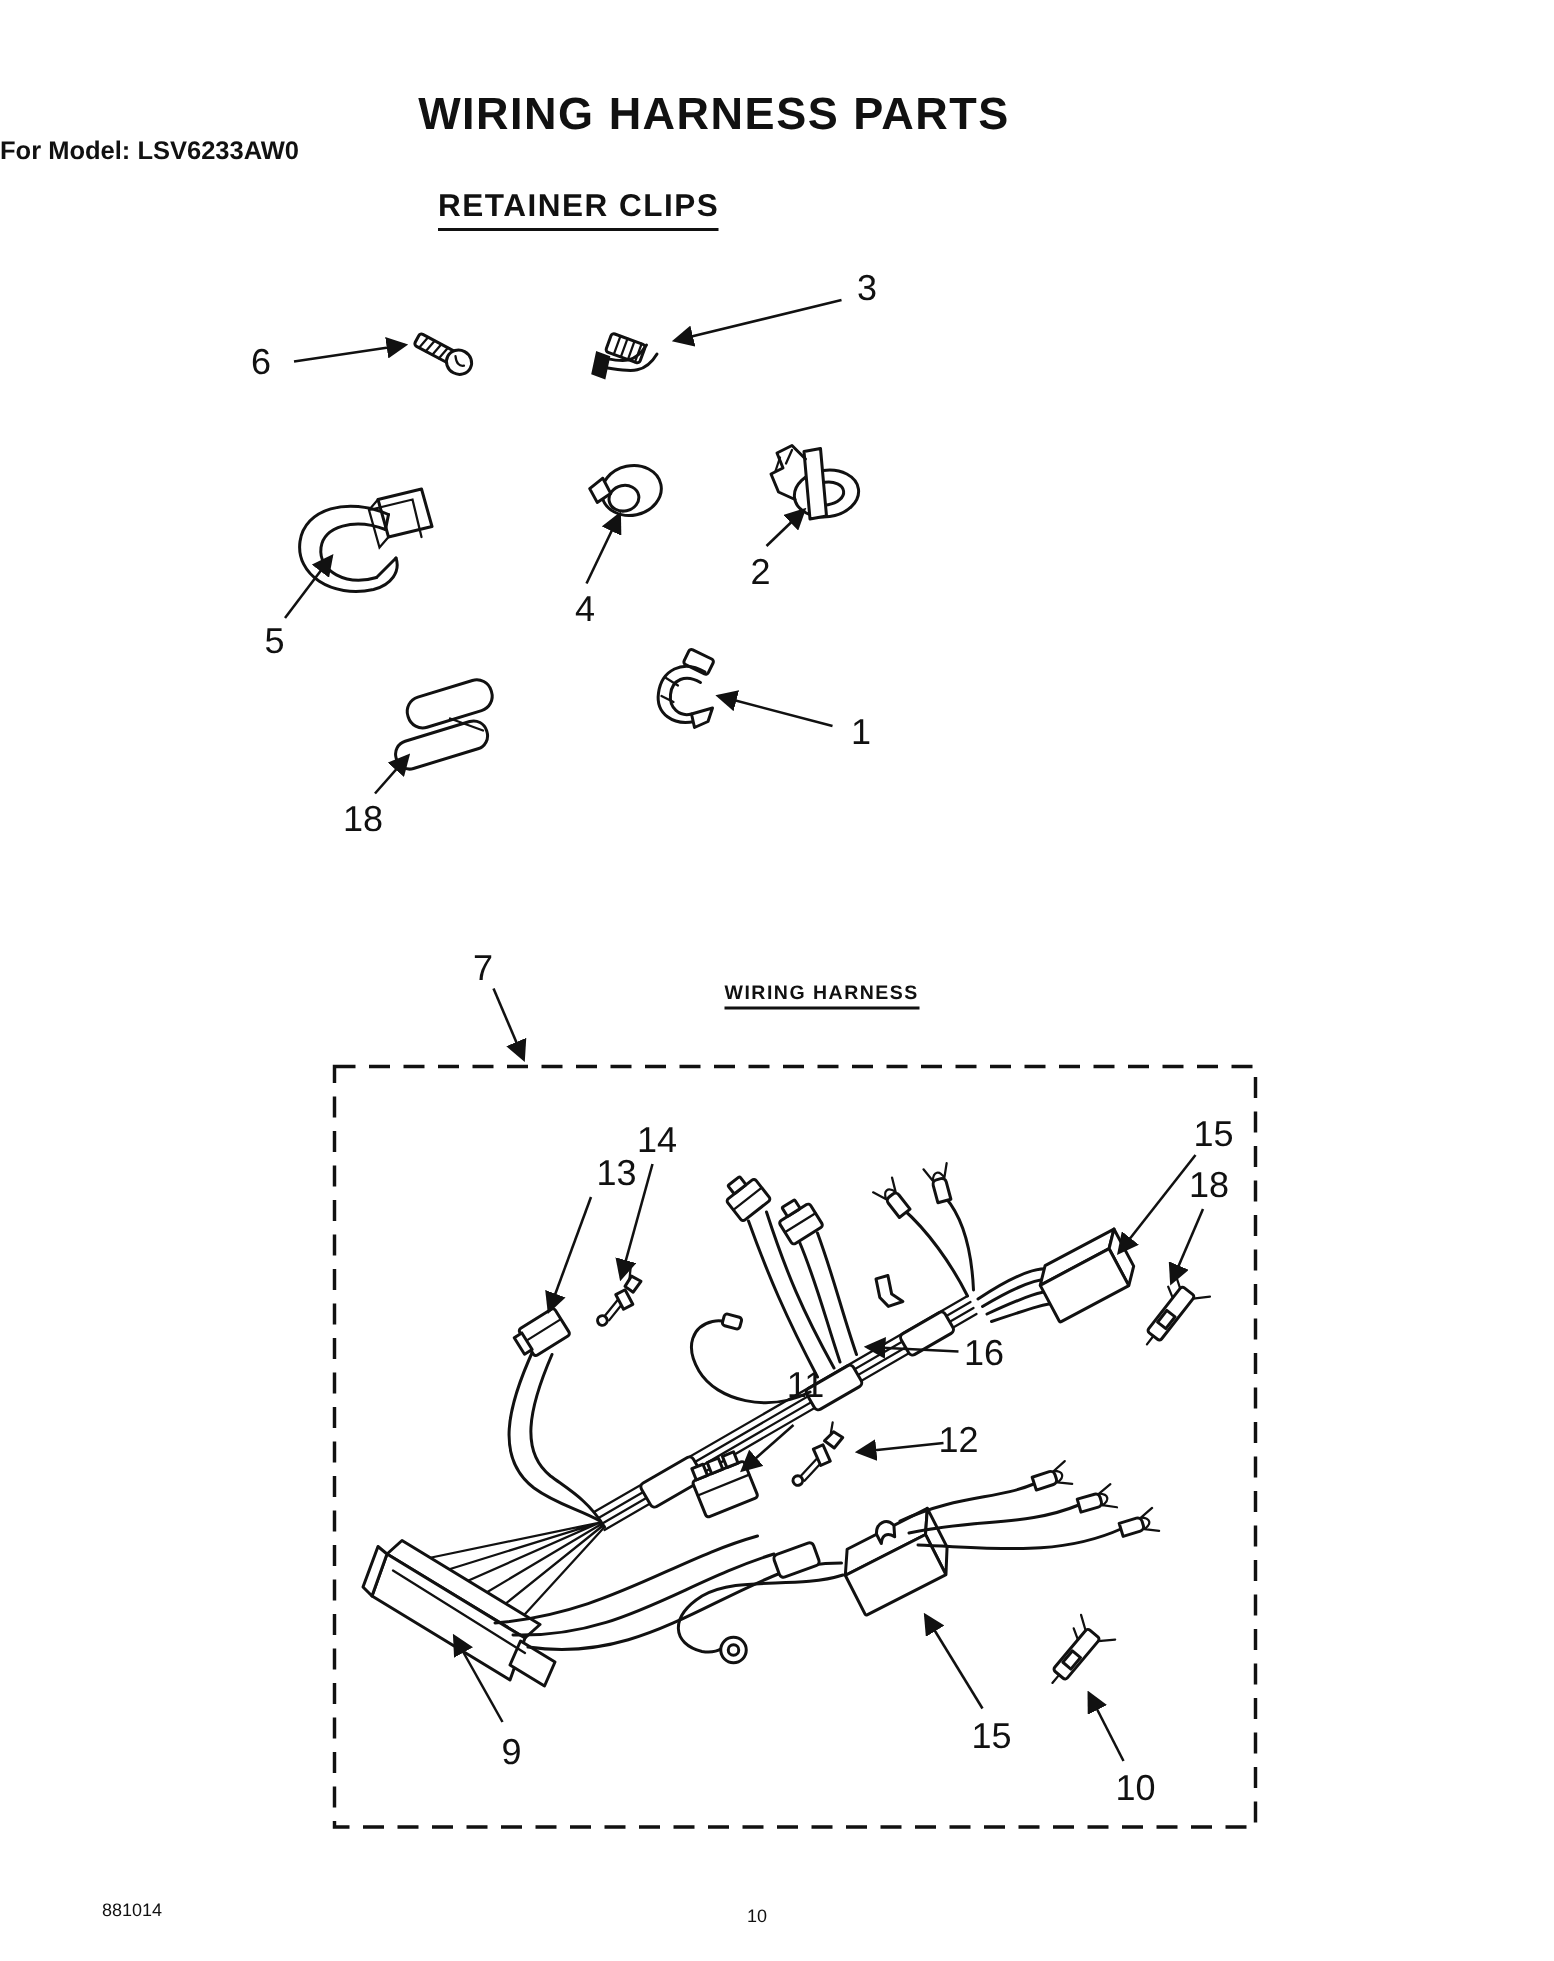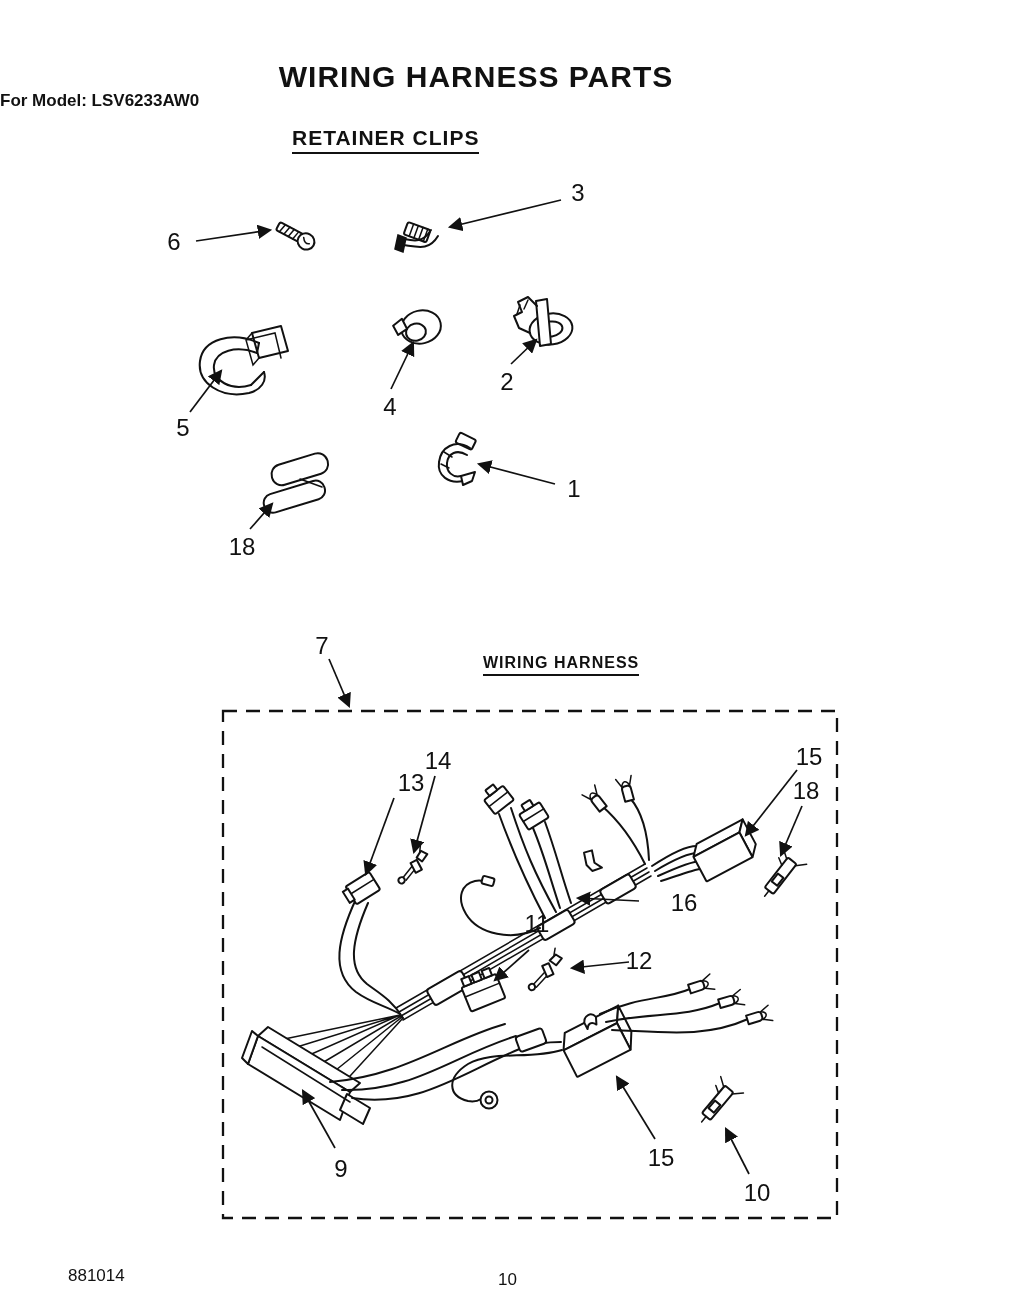--- a/index.html
+++ b/index.html
@@ -18,26 +18,26 @@
   }
   .subtitle{
     left:0;right:0;top:91px;
     font-size:17px;font-weight:bold;
   }
   .sec-heading{
     font-weight:bold;letter-spacing:1px;
     border-bottom:2.5px solid #111;padding-bottom:2px;margin-left:31px;
   }
   .h-retainer{left:261px;top:126px;font-size:21px;}
-  .h-harness{left:452px;top:654px;font-size:16px;}
+  .h-harness{left:452px;top:654px;font-size:13px;}
   .plabel{
     position:absolute;transform:translate(-50%,-50%);
     font-size:24px;color:#111;
   }
-  .footer{font-size:17px;}
+  .footer{font-size:12px;}
   .f-code{left:68px;top:1266px;}
   .f-page{left:498px;top:1270px;}
   svg{position:absolute;left:0;top:0;}
   .ln{stroke:#111;stroke-width:2;fill:none;stroke-linecap:round;stroke-linejoin:round;}
   .fw{stroke:#111;stroke-width:2;fill:#fff;stroke-linejoin:round;}
   .fb{stroke:#111;stroke-width:1.5;fill:#111;}
   .thin{stroke:#111;stroke-width:1.5;fill:none;stroke-linecap:round;}
   .leader{stroke:#111;stroke-width:1.7;fill:none;}
 </style>
 </head>
@@ -298,21 +298,21 @@
   <span class="plabel" style="left:183px;top:428px">5</span>
   <span class="plabel" style="left:390px;top:407px">4</span>
   <span class="plabel" style="left:507px;top:382px">2</span>
   <span class="plabel" style="left:242px;top:547px">18</span>
   <span class="plabel" style="left:574px;top:489px">1</span>
   <span class="plabel" style="left:322px;top:646px">7</span>
   <span class="plabel" style="left:411px;top:783px">13</span>
   <span class="plabel" style="left:438px;top:761px">14</span>
   <span class="plabel" style="left:809px;top:757px">15</span>
   <span class="plabel" style="left:806px;top:791px">18</span>
-  <span class="plabel" style="left:684px;top:903px">16</span>
+  <span class="plabel" style="left:656px;top:903px">16</span>
   <span class="plabel" style="left:537px;top:924px">11</span>
   <span class="plabel" style="left:639px;top:961px">12</span>
   <span class="plabel" style="left:341px;top:1169px">9</span>
   <span class="plabel" style="left:661px;top:1158px">15</span>
   <span class="plabel" style="left:757px;top:1193px">10</span>
 
   <div class="txt footer f-code">881014</div>
   <div class="txt footer f-page">10</div>
 
 </div>

